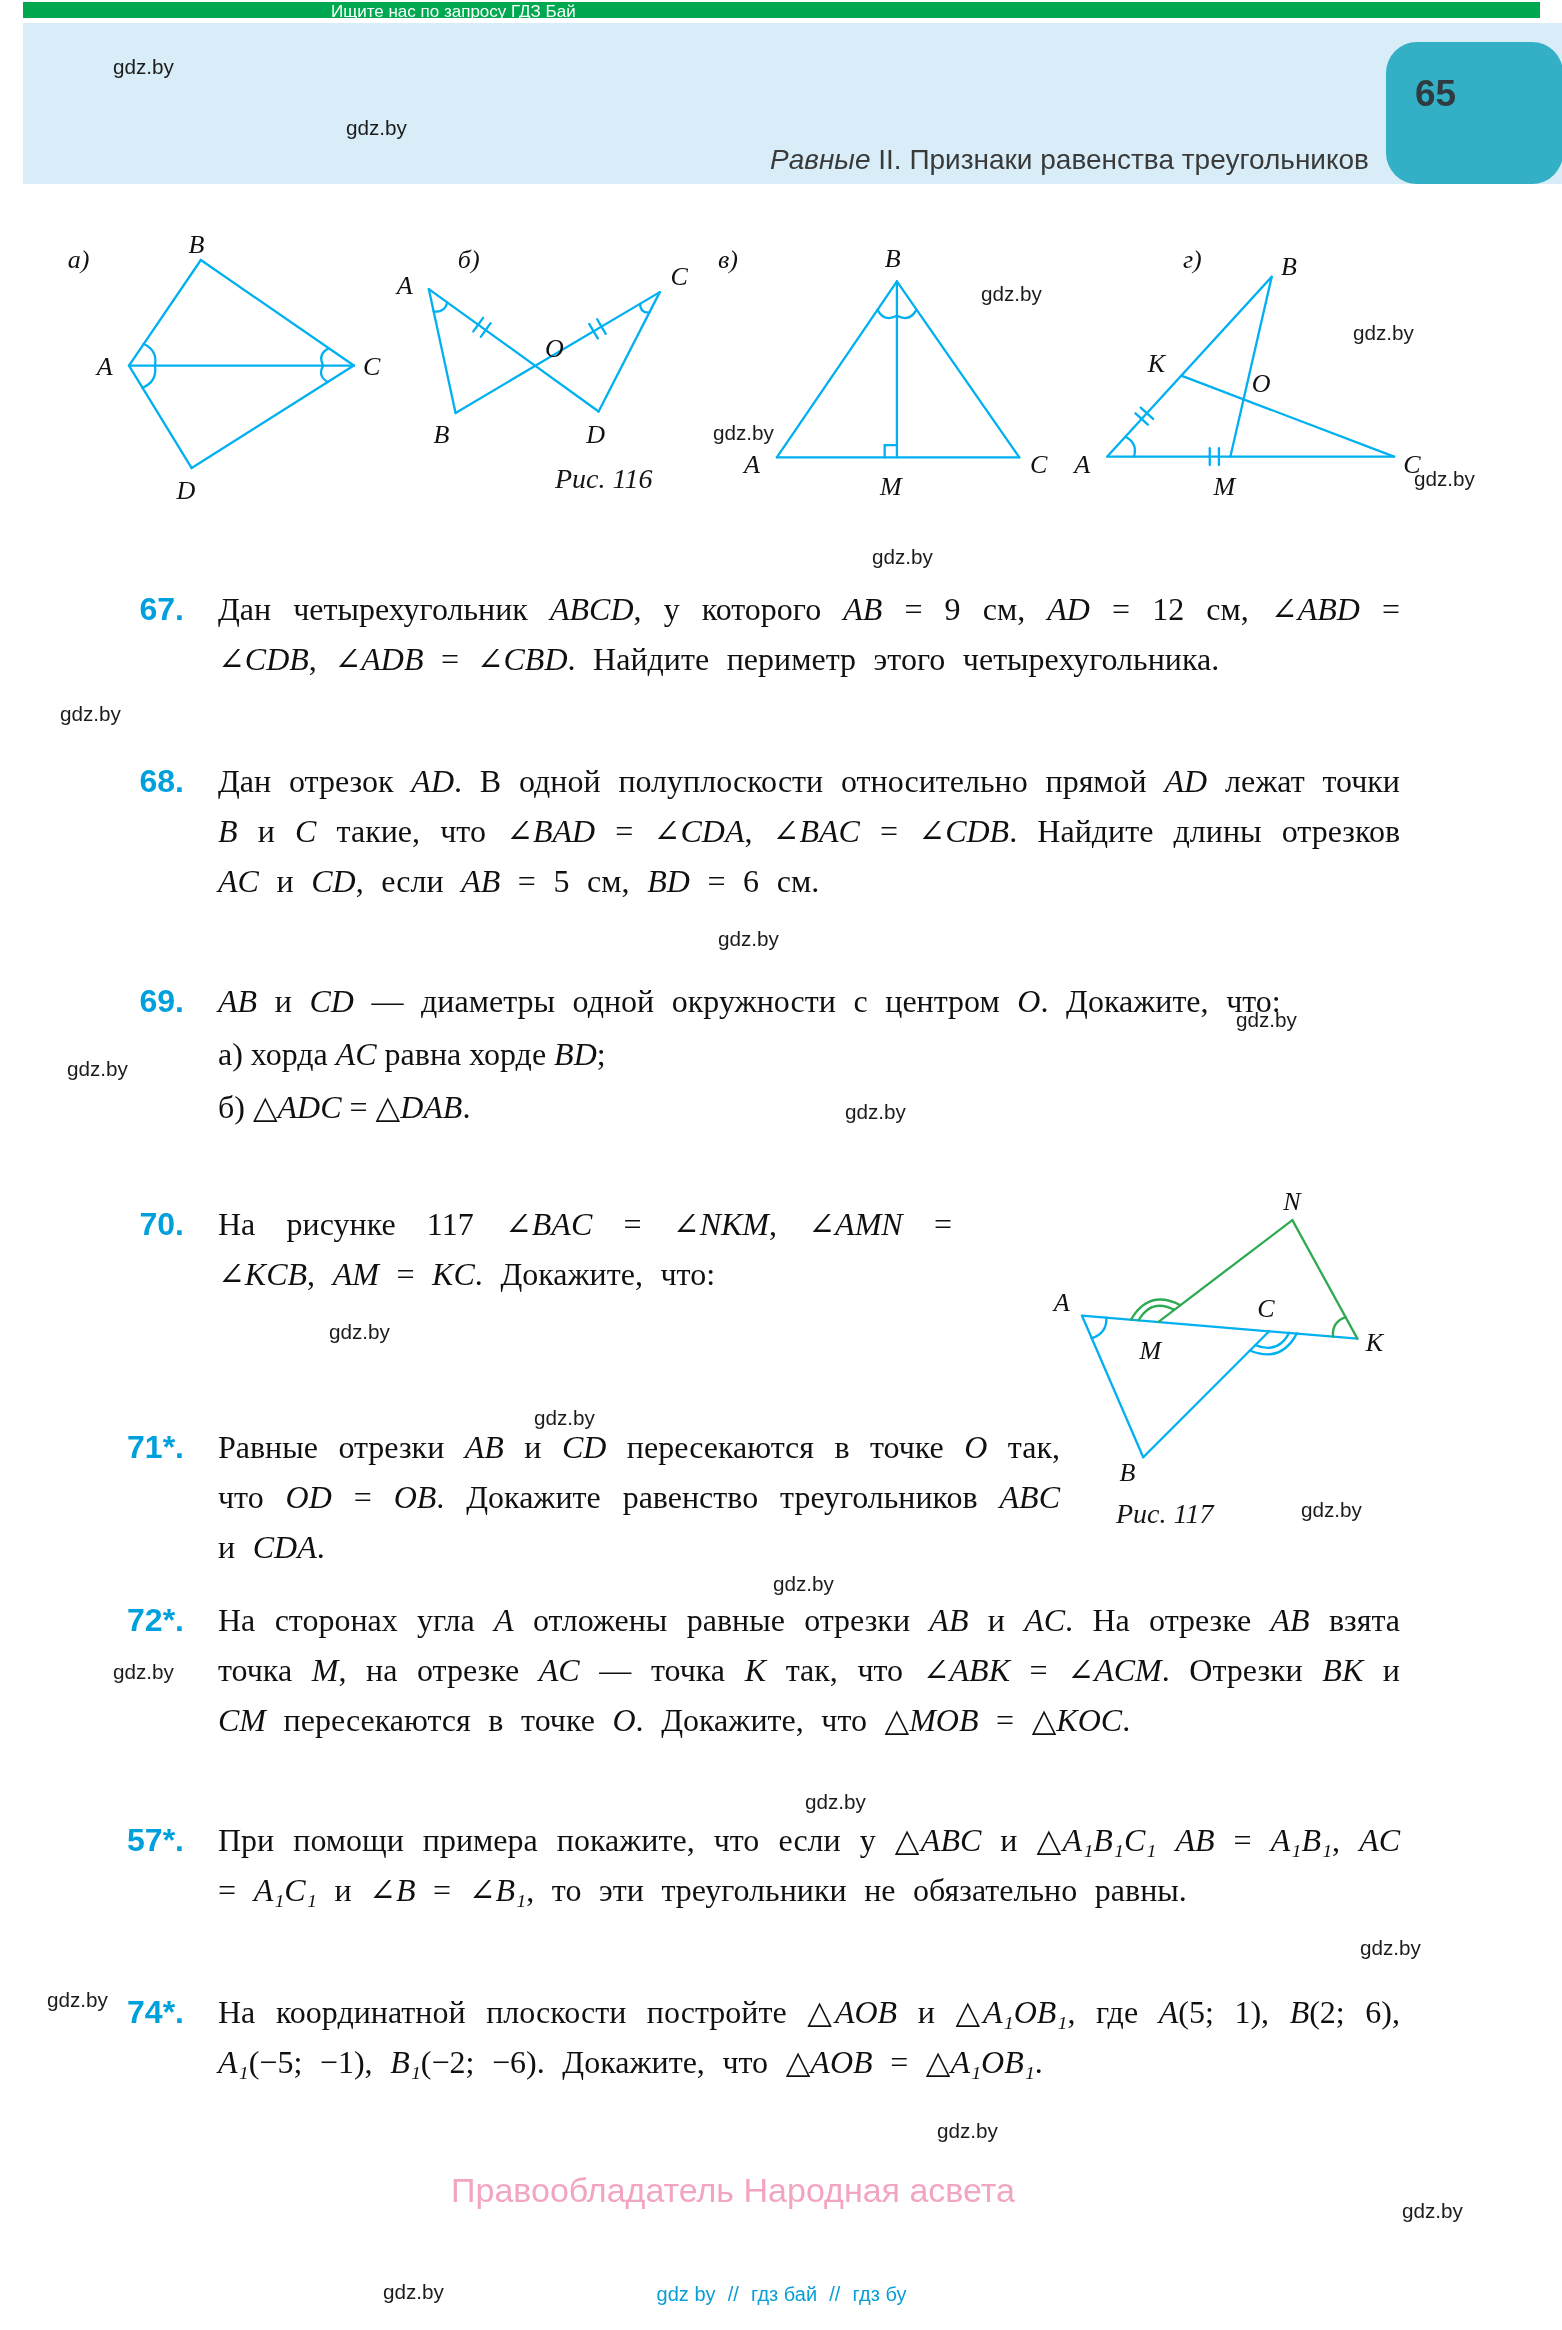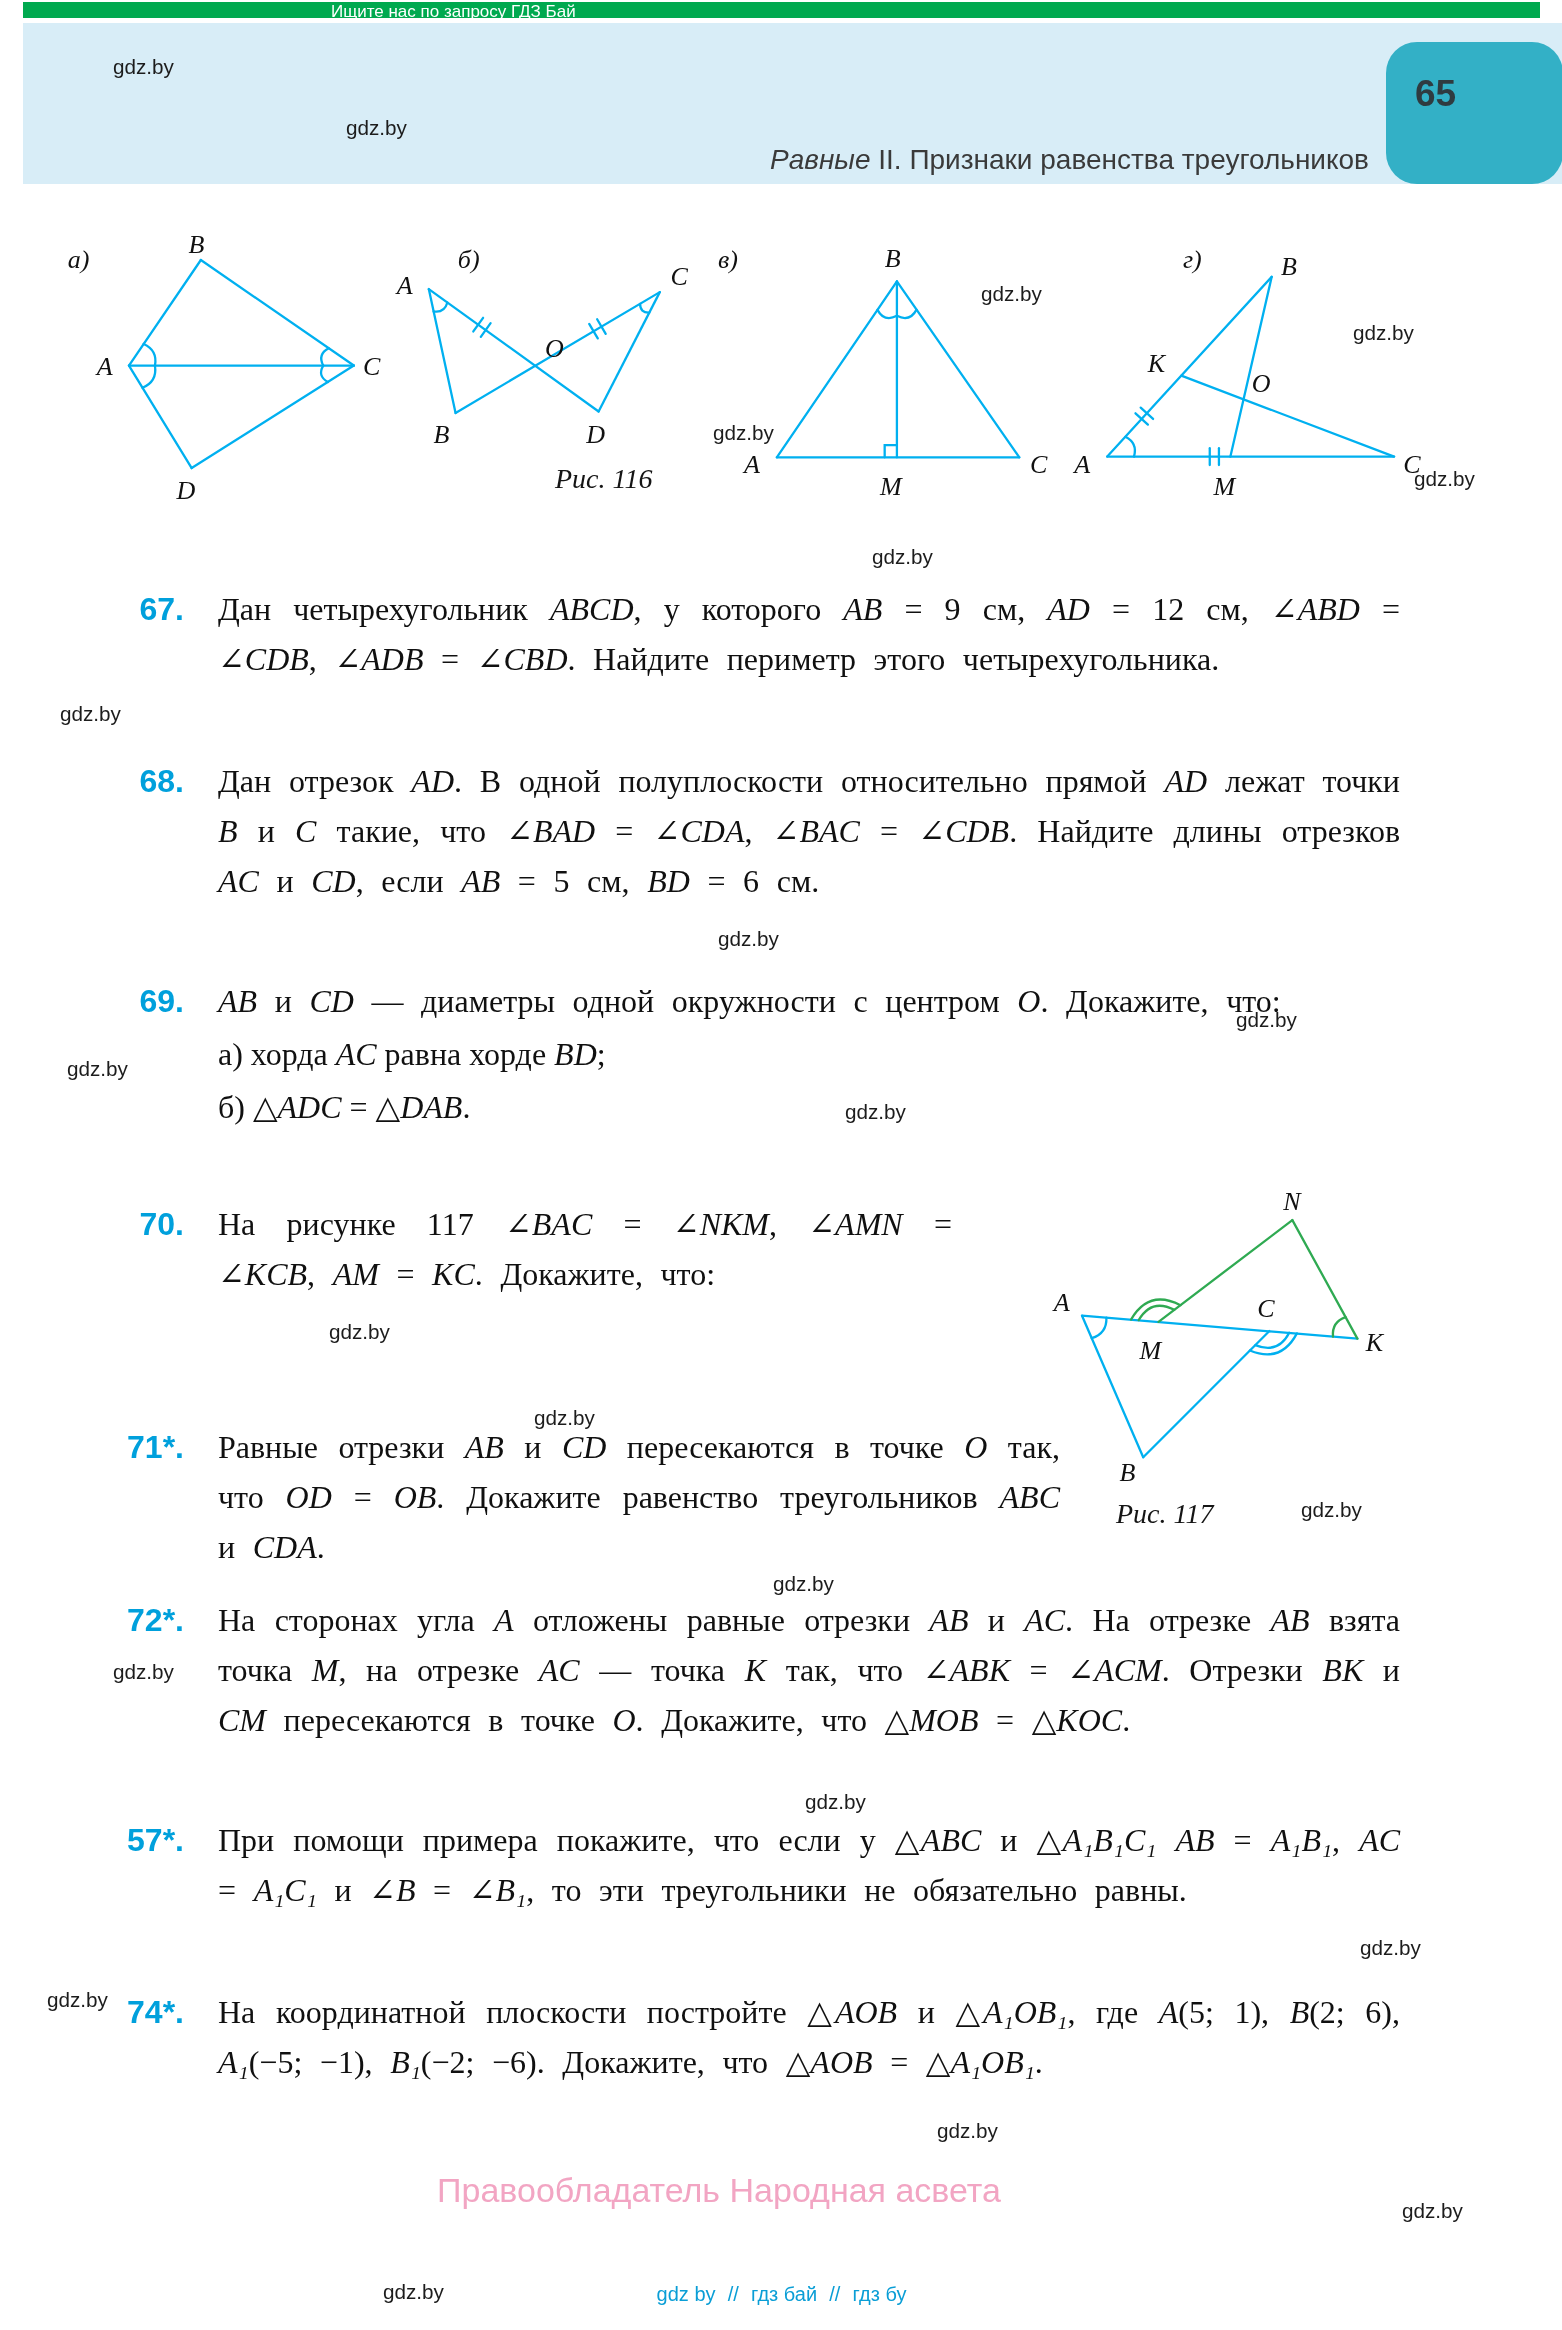--- a/index.html
+++ b/index.html
@@ -43,21 +43,21 @@
   .pbody { flex:1; }
   .ptext { font-size:32px; line-height:1.56; color:#101010; text-align:justify;
            word-spacing:0.3em; }
   .psub  { font-size:32px; line-height:1.56; color:#101010; margin-top:3.1px; }
   .subrow { display:flex; gap:99px; }
   .mvar { font-style:italic; }
 
   .wm { position:absolute; font-family:"Liberation Sans",sans-serif; font-size:20.7px;
         color:#1c1c1c; }
 
-  .copyright { position:absolute; left:46px; top:2171px; width:1346px; text-align:center;
+  .copyright { position:absolute; left:60px; top:2171px; width:1346px; text-align:center;
                font-family:"Liberation Sans",sans-serif; font-size:34px;
                color:var(--footer_pink,#f2a5c3); }
   .links { position:absolute; left:0; top:2283px; width:1563px; text-align:center;
            font-family:"Liberation Sans",sans-serif; font-size:20px;
            color:var(--links,#0a9ed6); }
   .links span { margin:0 6.1px; }
 </style>
 </head>
 <body>
 

